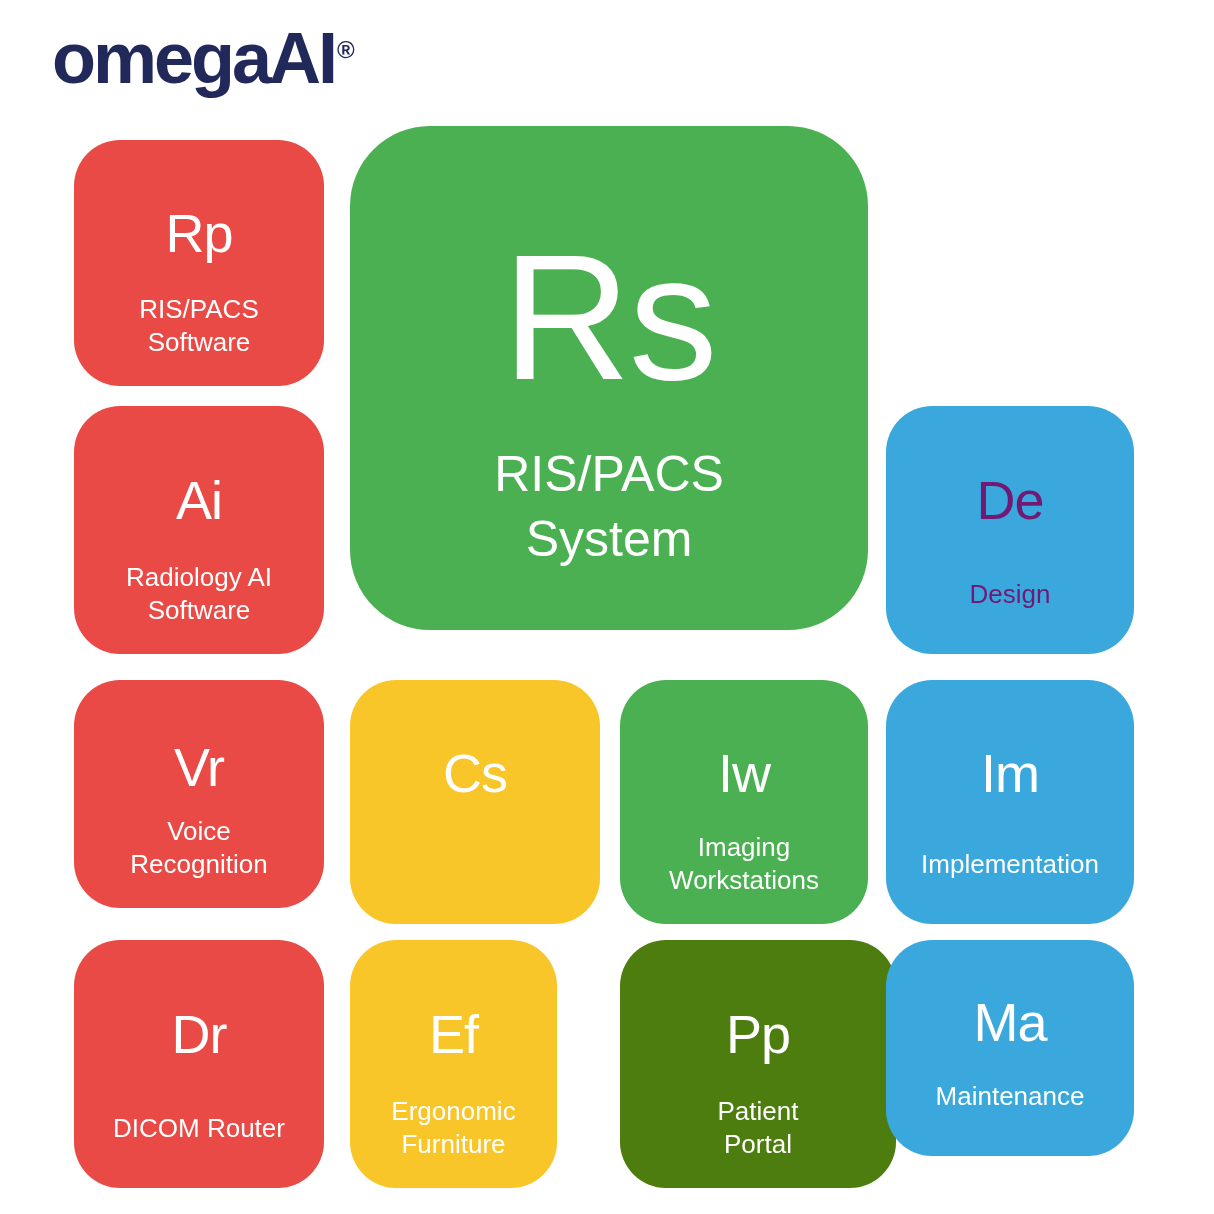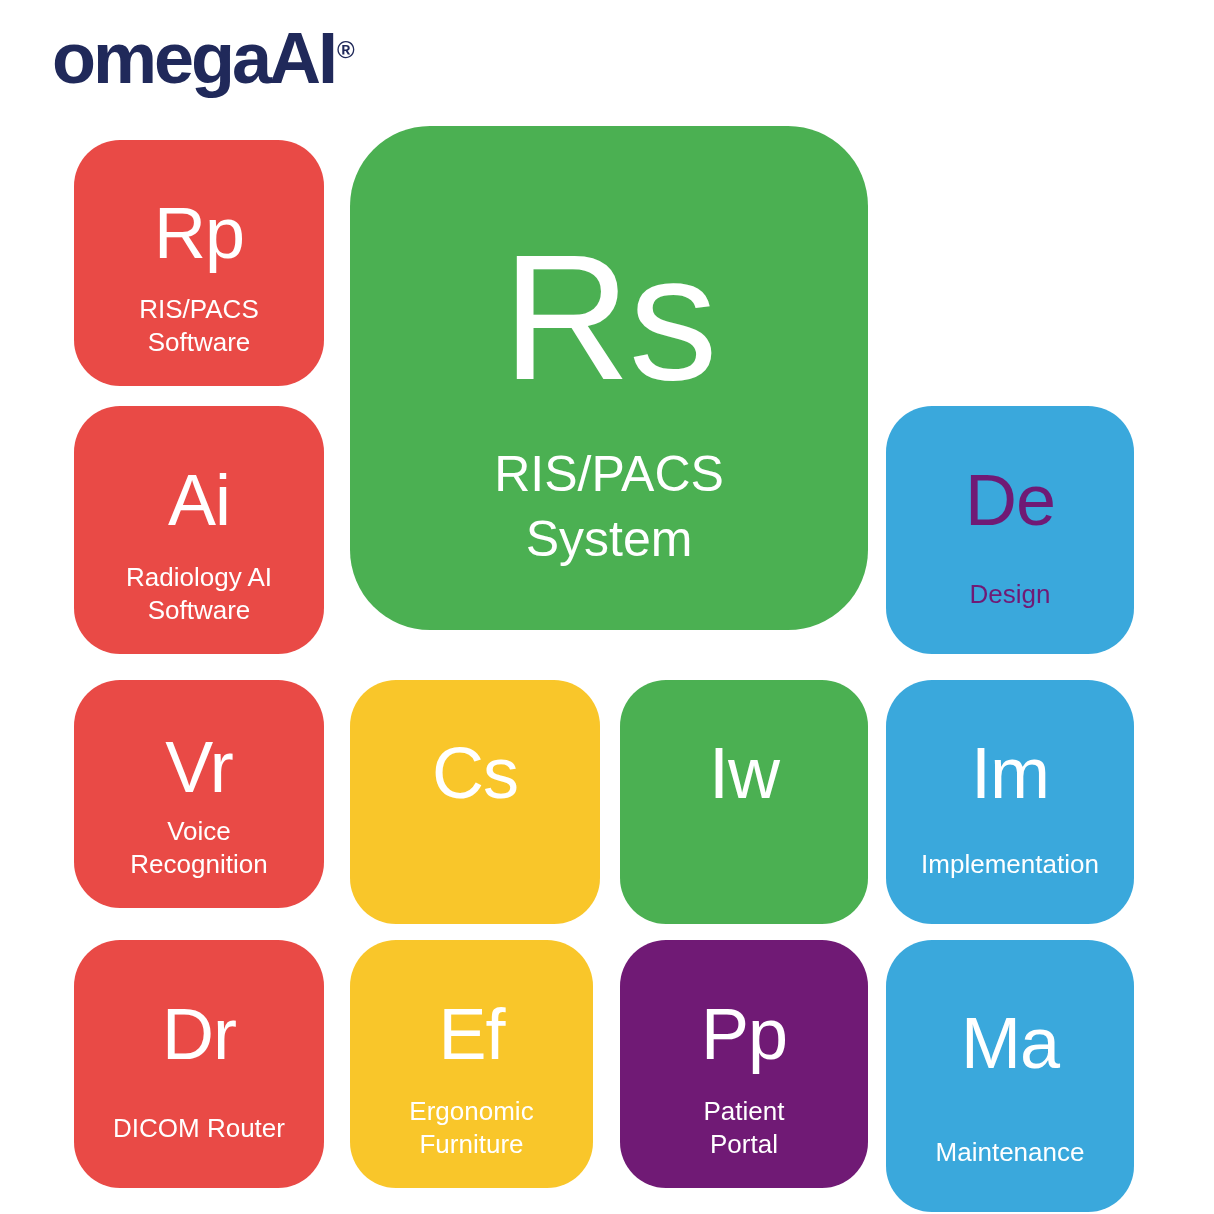--- a/index.html
+++ b/index.html
@@ -45,21 +45,21 @@
   }
   .tile .sym {
     position: absolute;
     left: 0;
     right: 0;
     top: 6%;
     height: 64%;
     display: flex;
     align-items: center;
     justify-content: center;
-    font-size: 72px;
+    font-size: 54px;
     font-weight: 400;
     letter-spacing: -1px;
   }
   .tile .lbl {
     position: absolute;
     left: 6px;
     right: 6px;
     bottom: 28px;
     font-size: 26px;
     line-height: 1.25;
@@ -87,23 +87,23 @@
   
   .pos-rp { left: 74px;  top: 140px; width: 250px; height: 246px; }
   .pos-rs { left: 350px; top: 126px; width: 518px; height: 504px; }
   .pos-ai { left: 74px;  top: 406px; width: 250px; height: 248px; }
   .pos-de { left: 886px; top: 406px; width: 248px; height: 248px; }
   .pos-vr { left: 74px;  top: 680px; width: 250px; height: 228px; }
   .pos-cs { left: 350px; top: 680px; width: 250px; height: 244px; }
   .pos-iw { left: 620px; top: 680px; width: 248px; height: 244px; }
   .pos-im { left: 886px; top: 680px; width: 248px; height: 244px; }
   .pos-dr { left: 74px;  top: 940px; width: 250px; height: 248px; }
-  .pos-ef { left: 350px; top: 940px; width: 243px; height: 248px; }
+  .pos-ef { left: 350px; top: 940px; width: 207px; height: 248px; }
   .pos-pp { left: 620px; top: 940px; width: 248px; height: 248px; }
-  .pos-ma { left: 886px; top: 940px; width: 248px; height: 272px; text-align: center; }
+  .pos-ma { left: 886px; top: 940px; width: 248px; height: 216px; text-align: center; }
 </style>
 </head>
 <body>
 
 <div class="canvas">
 
   <div class="logo">
     <span class="brand-text">omegaAI</span>
     <span class="reg">®</span>
   </div>
@@ -136,39 +136,41 @@
     <div class="lbl">Voice
 Recognition</div>
   </div>
 
   <div class="tile pos-cs" style="background: rgb(249, 198, 42); color: rgb(255, 255, 255);">
     <div class="sym">Cs</div>
   </div>
 
   <div class="tile pos-iw" style="background: rgb(75, 176, 82); color: rgb(255, 255, 255);">
     <div class="sym">Iw</div>
+    <div class="lbl">Imaging
+Workstations</div>
   </div>
 
   <div class="tile pos-im" style="background: rgb(58, 168, 220); color: rgb(255, 255, 255);">
     <div class="sym">Im</div>
     <div class="lbl single">Implementation</div>
   </div>
 
   <div class="tile pos-dr" style="background: rgb(233, 74, 70); color: rgb(255, 255, 255);">
     <div class="sym">Dr</div>
     <div class="lbl single">DICOM Router</div>
   </div>
 
   <div class="tile pos-ef" style="background: rgb(249, 198, 42); color: rgb(255, 255, 255);">
     <div class="sym">Ef</div>
     <div class="lbl">Ergonomic
 Furniture</div>
   </div>
 
-  <div class="tile pos-pp" style="background: #701a75; color: rgb(255, 255, 255);">
+  <div class="tile pos-pp" style="background: #4d7c0f; color: rgb(255, 255, 255); padding-left: 28px;">
     <div class="sym">Pp</div>
     <div class="lbl">Patient
 Portal</div>
   </div>
 
   <div class="tile pos-ma" style="background: rgb(58, 168, 220); color: rgb(255, 255, 255);">
     <div class="sym">Ma</div>
     <div class="lbl single">Maintenance</div>
   </div>
 

